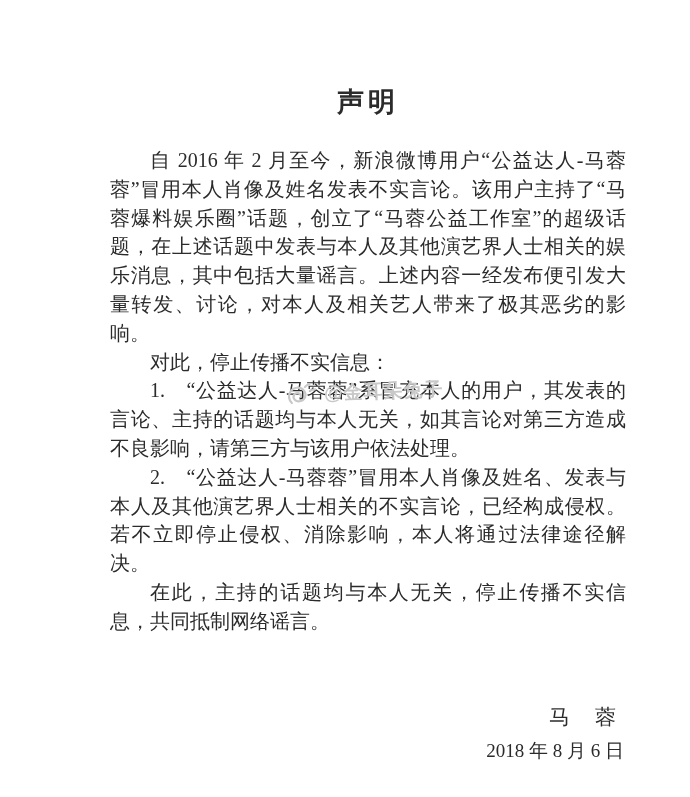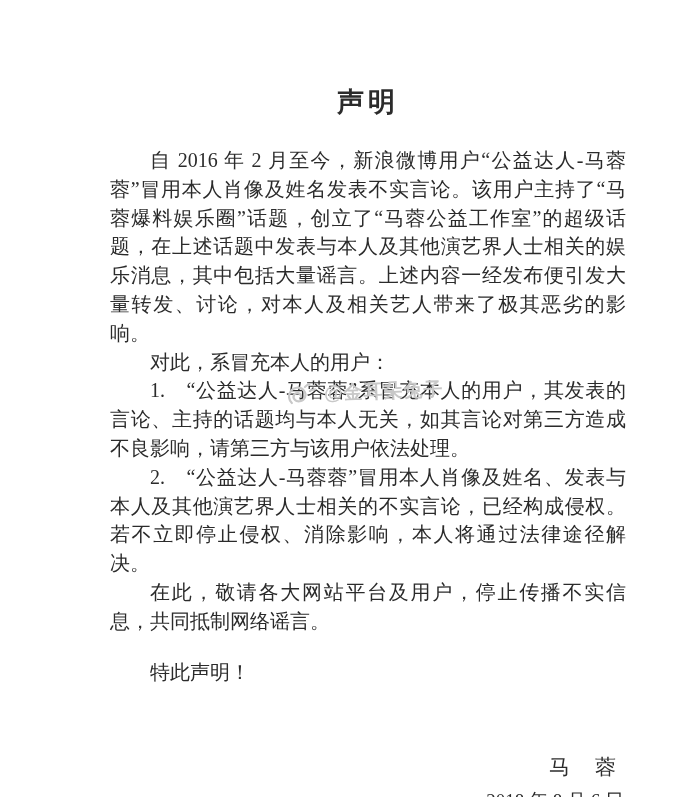--- a/index.html
+++ b/index.html
@@ -74,29 +74,28 @@
 <body>
 
 <div class="page">
 
   <div class="doc">
 
     <h1 class="title"><span>声明</span></h1>
 
     <p class="body-para">自 2016 年 2 月至今，新浪微博用户“公益达人-马蓉蓉”冒用本人肖像及姓名发表不实言论。该用户主持了“马蓉爆料娱乐圈”话题，创立了“马蓉公益工作室”的超级话题，在上述话题中发表与本人及其他演艺界人士相关的娱乐消息，其中包括大量谣言。上述内容一经发布便引发大量转发、讨论，对本人及相关艺人带来了极其恶劣的影响。</p>
 
-    <p class="body-para">对此，系冒充本人的用户：</p>
+    <p class="body-para">对此，停止传播不实信息：</p>
 
     <p class="body-para">1.　“公益达人-马蓉蓉”系冒充本人的用户，其发表的言论、主持的话题均与本人无关，如其言论对第三方造成不良影响，请第三方与该用户依法处理。</p>
 
     <p class="body-para">2.　“公益达人-马蓉蓉”冒用本人肖像及姓名、发表与本人及其他演艺界人士相关的不实言论，已经构成侵权。若不立即停止侵权、消除影响，本人将通过法律途径解决。</p>
 
-    <p class="body-para">在此，敬请各大网站平台及用户，停止传播不实信息，共同抵制网络谣言。</p>
+    <p class="body-para">在此，主持的话题均与本人无关，停止传播不实信息，共同抵制网络谣言。</p>
 
-    <p class="body-para closing">特此声明！</p>
 
     <div class="sig-block">
       <div class="sig-name">马　蓉</div>
       <div class="sig-date">2018 年 8 月 6 日</div>
     </div>
 
   </div>
 
   <div class="watermark">
     <span>

